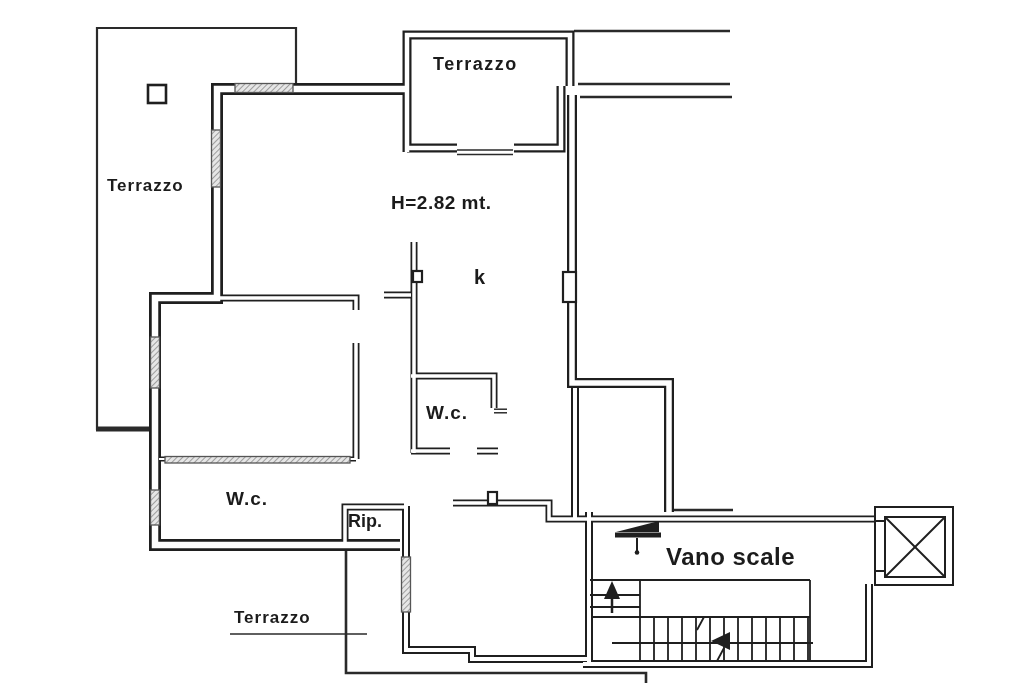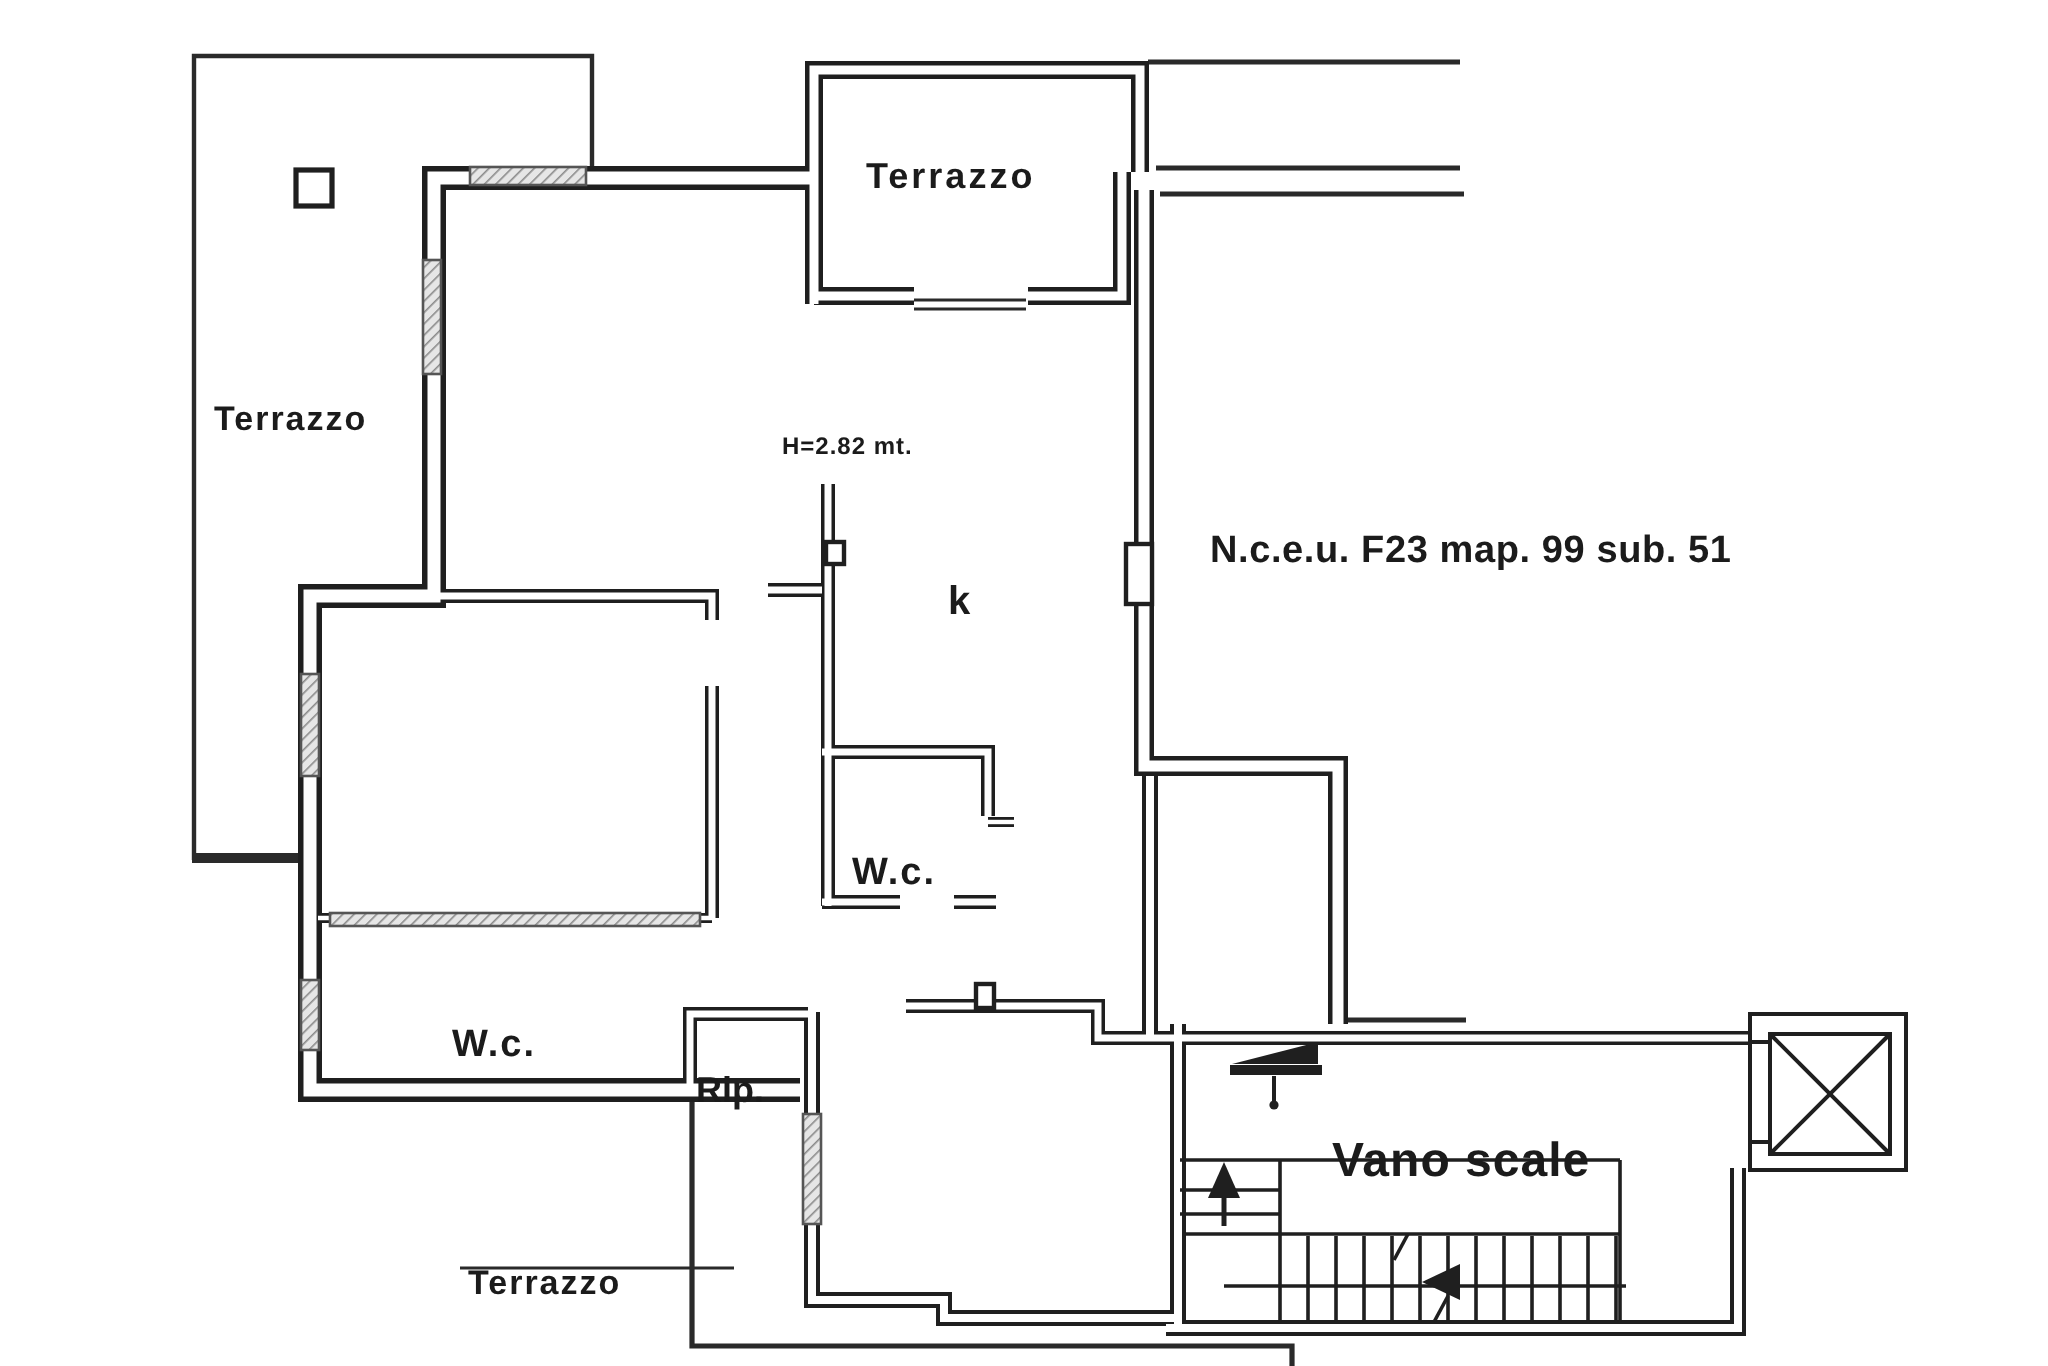--- a/index.html
+++ b/index.html
@@ -2,26 +2,26 @@
 <html><head>
 <meta charset="utf-8">
 <style>
   html,body{margin:0;padding:0;background:#ffffff;}
   #stage{
     position:relative;width:1024px;height:683px;background:#ffffff;overflow:hidden;
     font-family:"Liberation Sans","DejaVu Sans",sans-serif;
   }
   #plan-svg{position:absolute;left:0;top:0;}
   .lbl{
-    position:absolute;color:#1b1b1b;font-weight:700;white-space:nowrap;margin-top:24px;
+    position:absolute;color:#1b1b1b;font-weight:700;white-space:nowrap;
     -webkit-font-smoothing:antialiased;
   }
   .lbl-terrace-top{left:433px;top:54px;font-size:18px;letter-spacing:1.5px;}
   .lbl-terrace-left{left:107px;top:176px;font-size:17px;letter-spacing:1px;}
-  .lbl-height{left:391px;top:192px;font-size:12px;letter-spacing:.5px;}
+  .lbl-height{left:391px;top:192px;font-size:19px;letter-spacing:.5px;}
   .lbl-kitchen{left:474px;top:266px;font-size:20px;}
   .lbl-cadastral{left:605px;top:241px;font-size:19px;letter-spacing:.3px;}
   .lbl-wc-small{left:426px;top:402px;font-size:19px;letter-spacing:1px;}
   .lbl-wc-large{left:226px;top:488px;font-size:19px;letter-spacing:1px;}
   .lbl-storage{left:348px;top:511px;font-size:18px;}
   .lbl-stairwell{left:666px;top:543px;font-size:24px;letter-spacing:.5px;}
   .lbl-terrace-bottom{left:234px;top:608px;font-size:17px;letter-spacing:1px;}
 </style>
 </head>
 <body>
@@ -210,19 +210,18 @@
       <path d="M 875,571 H 885"></path>
     </g>
 
     <path d="M 230,634 H 367" stroke="#2a2a2a" stroke-width="1.6" fill="none"></path>
   </svg>
 
   <div class="lbl lbl-terrace-top">Terrazzo</div>
   <div class="lbl lbl-terrace-left">Terrazzo</div>
   <div class="lbl lbl-height">H=2.82 mt.</div>
   <div class="lbl lbl-kitchen">k</div>
-  <div class="lbl lbl-cadastral">N.c.e.u. F23 map. 99 sub. 51</div>
   <div class="lbl lbl-wc-small">W.c.</div>
   <div class="lbl lbl-wc-large">W.c.</div>
   <div class="lbl lbl-storage">Rip.</div>
   <div class="lbl lbl-stairwell">Vano scale</div>
   <div class="lbl lbl-terrace-bottom">Terrazzo</div>
 </div>
 
 </body></html>

